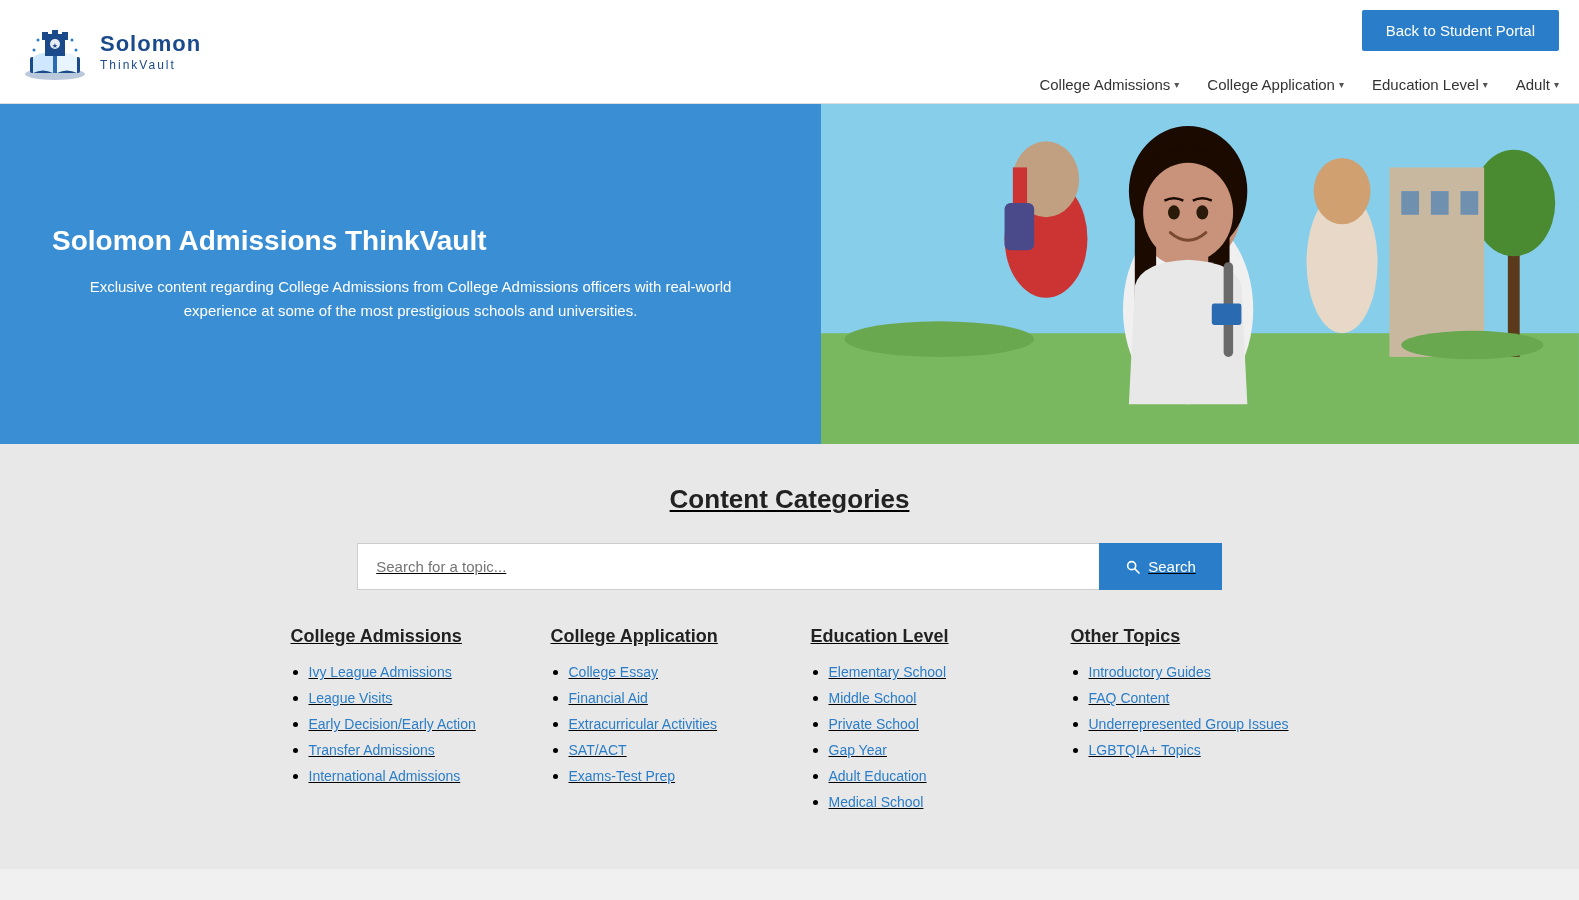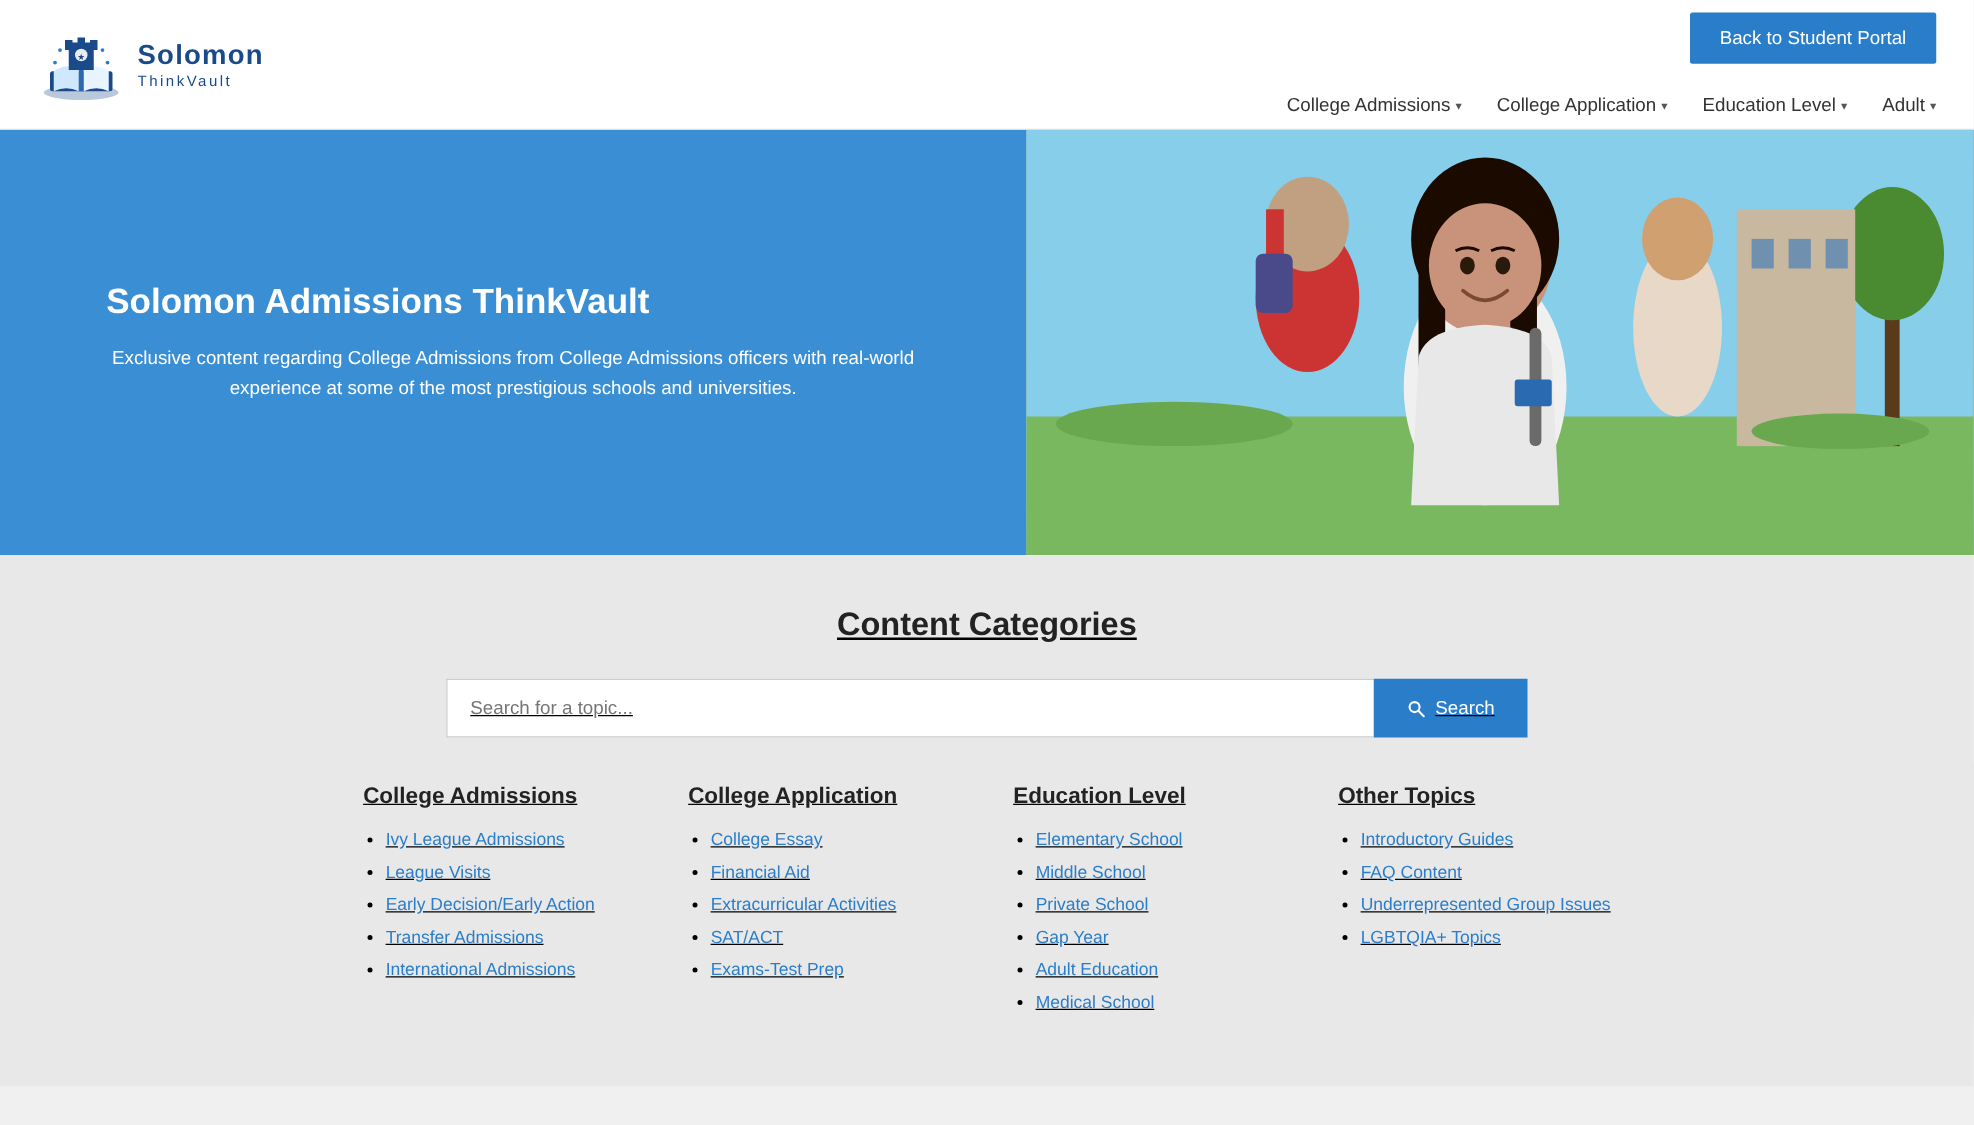--- a/index.html
+++ b/index.html
@@ -4,21 +4,21 @@
   <style>
     * { margin: 0; padding: 0; box-sizing: border-box; }
     body { font-family: Arial, sans-serif; background: #f0f0f0; }
 
     
     .header {
       background: #fff;
       display: flex;
       align-items: center;
       justify-content: space-between;
-      padding: 10px 30px;
+      padding: 10px 20px;
       border-bottom: 1px solid #ddd;
       flex-wrap: wrap;
     }
     .header-left {
       display: flex;
       align-items: center;
       gap: 10px;
     }
     .logo-icon {
       width: 70px;
@@ -78,21 +78,21 @@
       display: flex;
       height: 340px;
       background: #3a8fd4;
     }
     .hero-left {
       flex: 0 0 52%;
       background: #3a8fd4;
       display: flex;
       flex-direction: column;
       justify-content: center;
-      padding: 40px 85px;
+      padding: 40px 52px;
       color: #fff;
     }
     .hero-title {
       font-size: 28px;
       font-weight: bold;
       margin-bottom: 18px;
       color: #fff;
     }
     .hero-desc {
       font-size: 15px;

